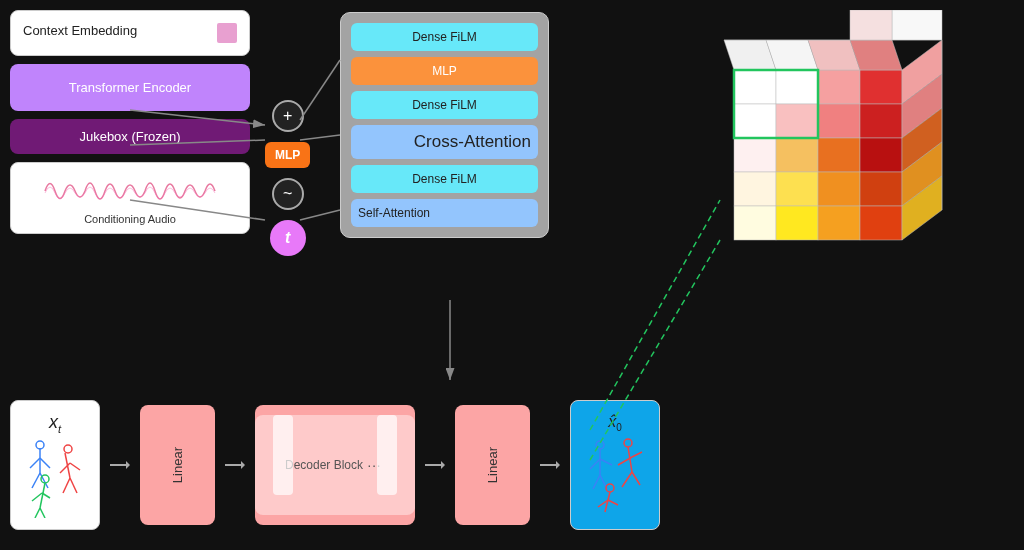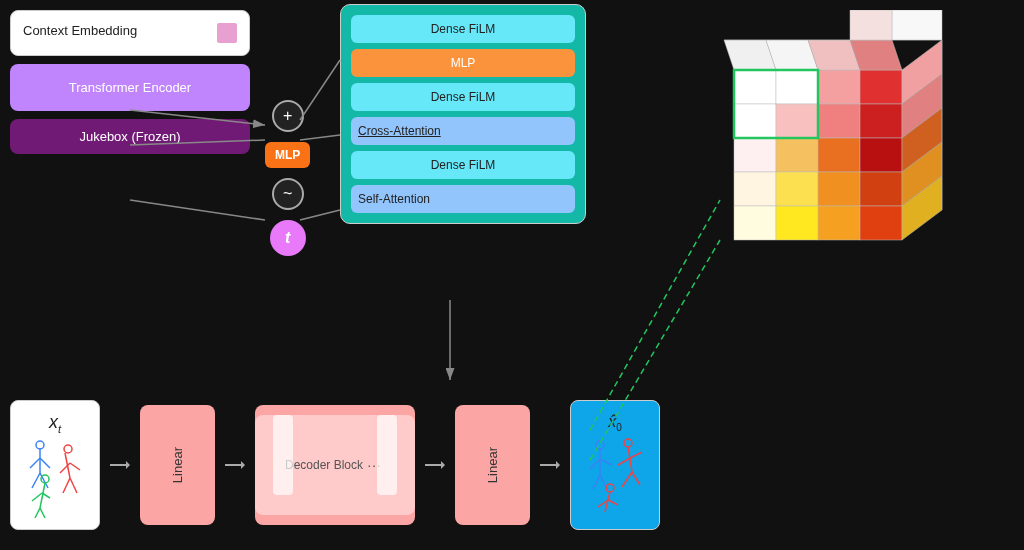--- a/index.html
+++ b/index.html
@@ -141,23 +141,23 @@
       justify-content: center;
       font-size: 16px;
       font-style: italic;
       font-weight: bold;
     }
 
     
     .transformer-blocks {
       position: absolute;
       left: 340px;
-      top: 4px;
-      width: 246px;
-      background: #14b8a6;
+      top: 12px;
+      width: 209px;
+      background: #a3a3a3;
       border: 1.5px solid #ccc;
       border-radius: 10px;
       padding: 10px;
       display: flex;
       flex-direction: column;
       gap: 6px;
     }
 
     .dense-film {
       background: #67e8f9;
@@ -172,24 +172,23 @@
       border-radius: 6px;
       padding: 7px;
       text-align: center;
       font-size: 12px;
       color: white;
     }
     .cross-attn {
       background: #93c5fd;
       border-radius: 6px;
       padding: 7px;
-      text-align: left;
-      font-size: 12px;
-      color: #222;
-      text-decoration: underline;
+      text-align: right;
+      font-size: 17px;
+      color: #222;
     }
     .self-attn {
       background: #93c5fd;
       border-radius: 6px;
       padding: 7px;
       text-align: left;
       font-size: 12px;
       color: #222;
     }
 
@@ -304,20 +303,29 @@
 
 <div class="diagram">
 
   <div class="left-panel">
     <div class="context-embedding-box">
       <span class="context-embedding-label">Context Embedding</span>
       <div class="pink-square"></div>
     </div>
     <div class="transformer-box">Transformer Encoder</div>
     <div class="jukebox-box">Jukebox (Frozen)</div>
+    <div class="audio-box">
+      <svg class="audio-waveform" viewBox="0 0 180 40">
+
+        <path d="M5,20 Q10,5 15,20 Q20,35 25,20 Q30,8 35,20 Q40,32 45,20 Q50,4 55,20 Q60,36 65,20 Q70,6 75,20 Q80,34 85,20 Q90,8 95,20 Q100,32 105,20 Q110,4 115,20 Q120,36 125,20 Q130,6 135,20 Q140,34 145,20 Q150,8 155,20 Q160,32 165,20 Q170,6 175,20" fill="none" stroke="#e879a0" stroke-width="1.5"></path>
+
+        <path d="M5,22 Q10,10 15,22 Q20,34 25,22 Q30,12 35,22 Q40,30 45,22 Q50,10 55,22 Q60,34 65,22 Q70,12 75,22 Q80,32 85,22 Q90,12 95,22 Q100,30 105,22 Q110,10 115,22 Q120,34 125,22 Q130,12 135,22 Q140,30 145,22 Q150,12 155,22 Q160,30 165,22 Q170,12 175,22" fill="none" stroke="#f472b6" stroke-width="0.8" opacity="0.6"></path>
+      </svg>
+      <span class="audio-label">Conditioning Audio</span>
+    </div>
   </div>
 
   <div class="mlp-area">
     <div class="plus-circle">+</div>
     <div class="mlp-orange-box">MLP</div>
     <div class="tilde-circle">~</div>
     <div class="t-circle">t</div>
   </div>
 
   <div class="transformer-blocks">

